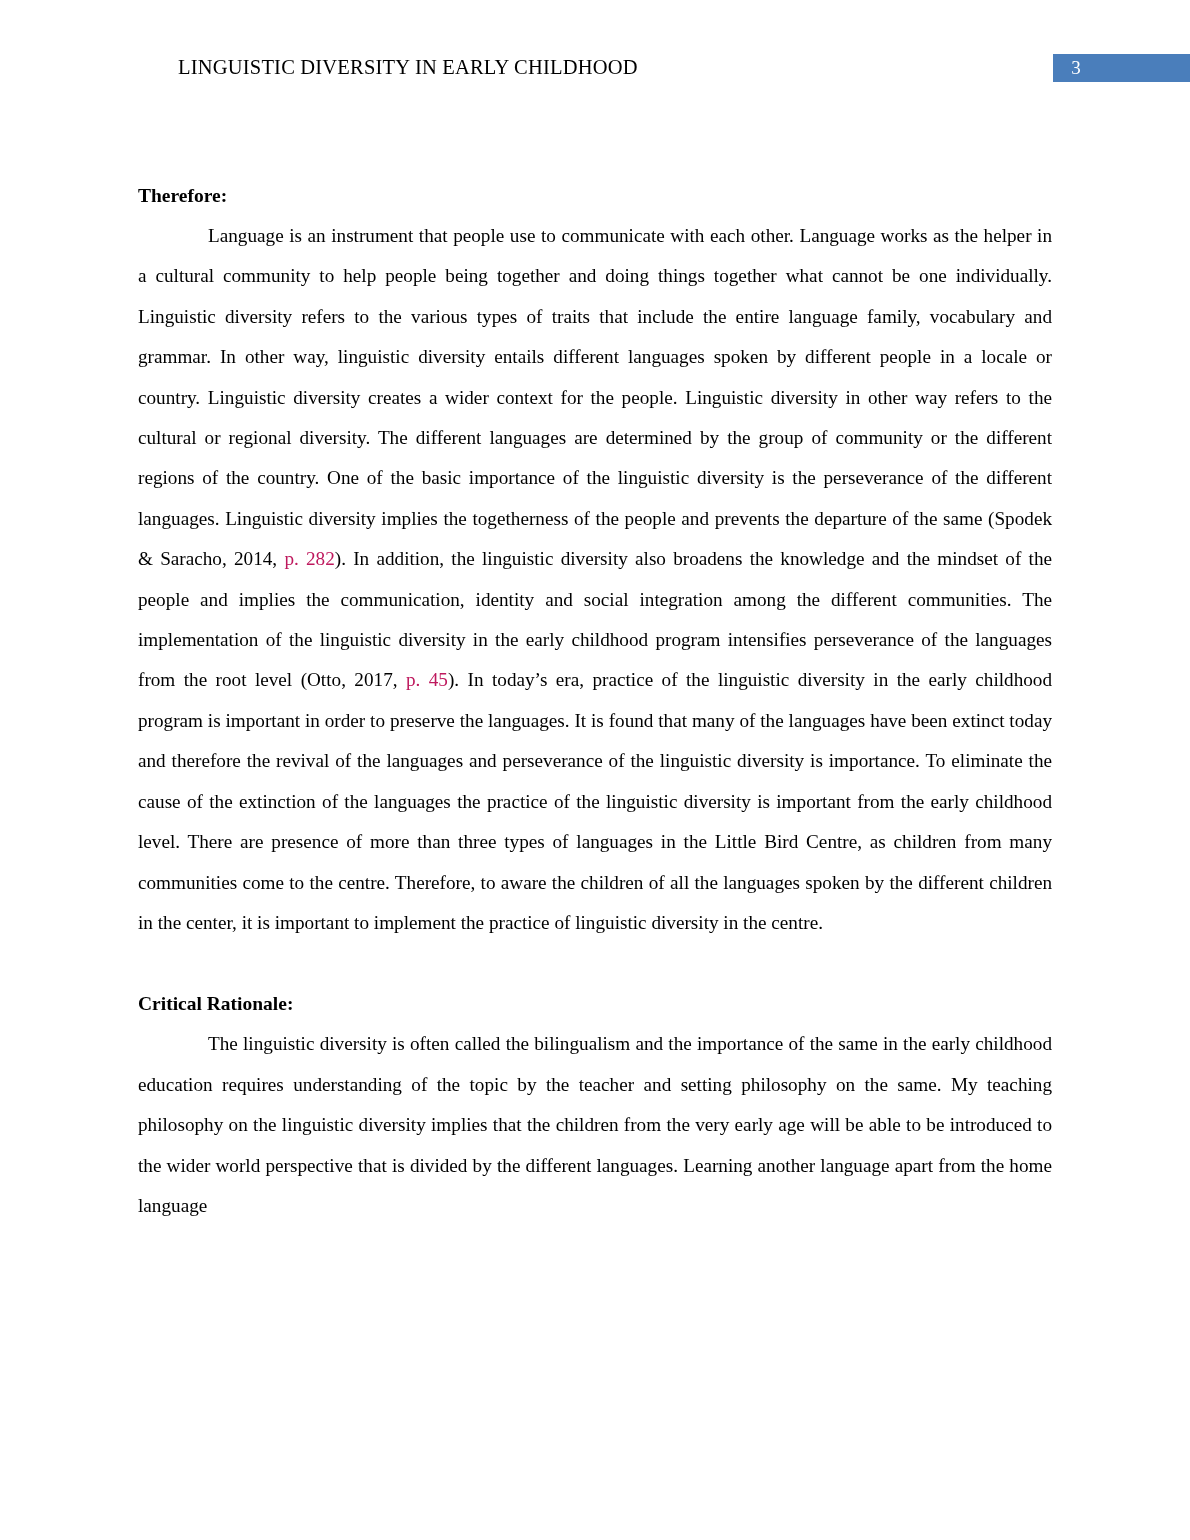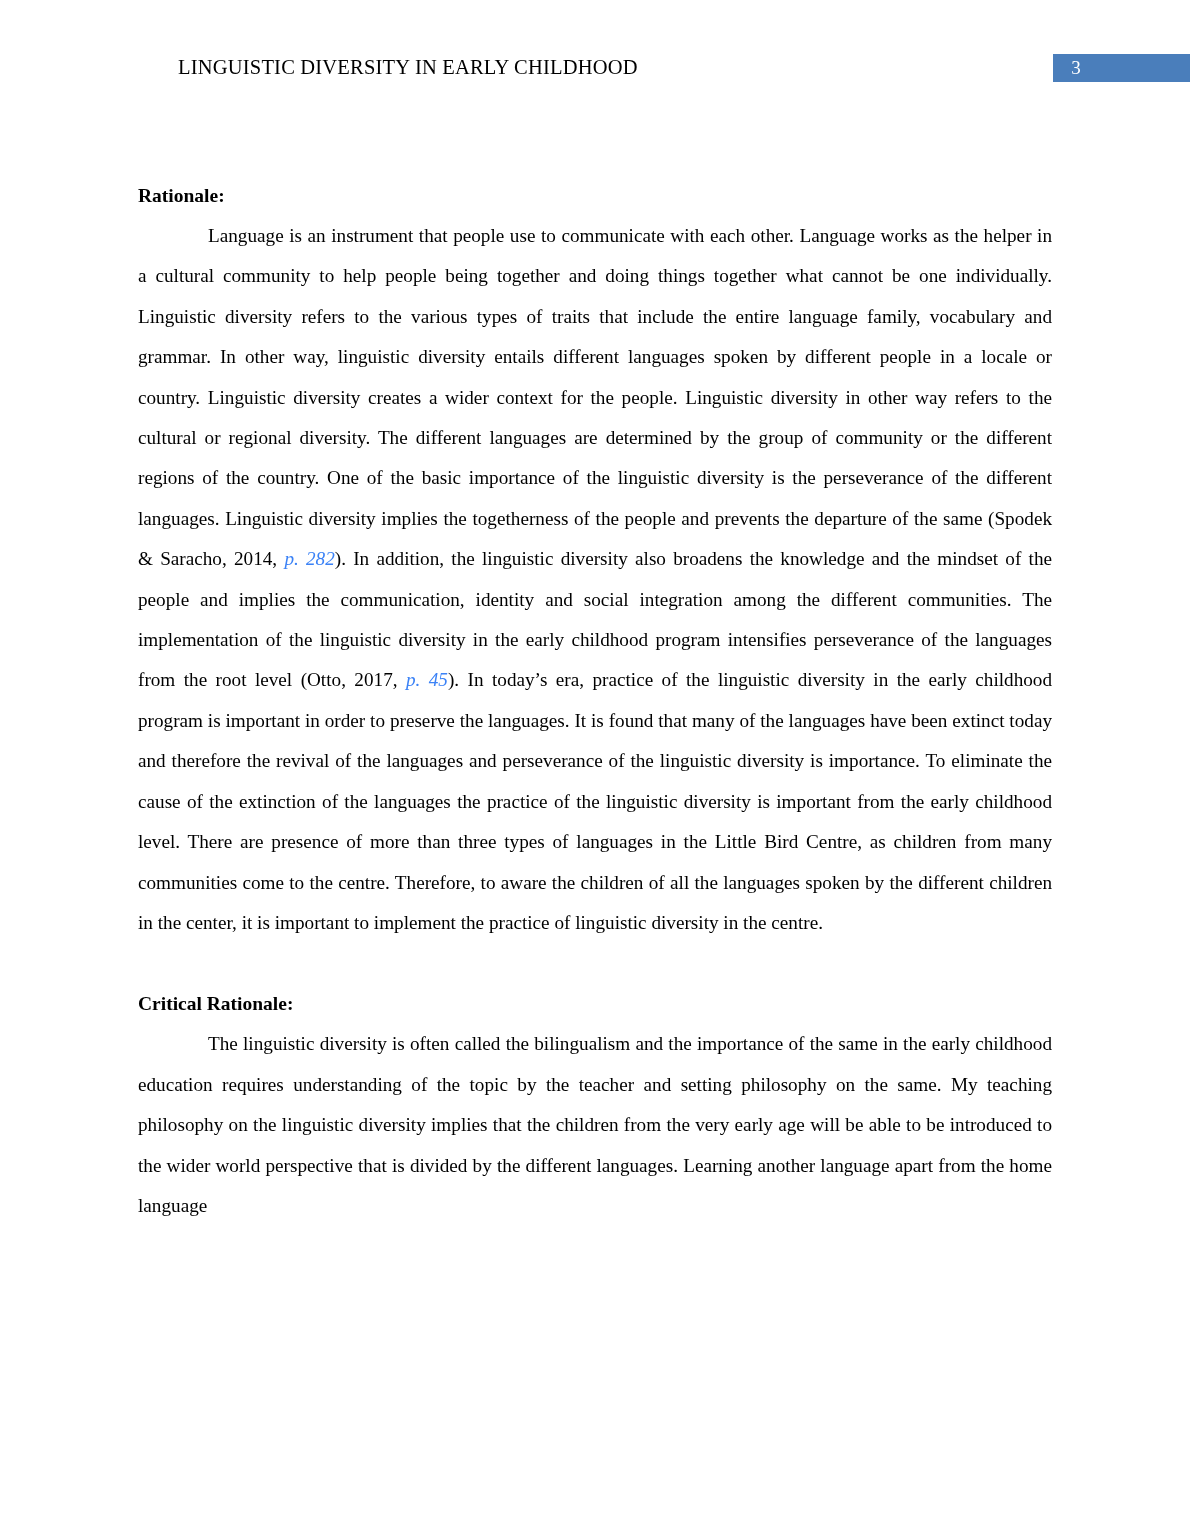--- a/index.html
+++ b/index.html
@@ -73,38 +73,37 @@
     line-height: 40.4px;
     text-align: justify;
     text-justify: inter-word;
     margin: 0;
     text-indent: 70px;
   }
   .spacer {
     height: 47px;
   }
   .cite-red {
-    color: #3b82f6;
-    font-style: italic;
+    color: #be185d;
   }
 </style>
 </head>
 <body>
 
 <div class="page">
 
   <div class="header">
     <div class="header-title">LINGUISTIC DIVERSITY IN EARLY CHILDHOOD</div>
     <div class="page-number-block"></div>
     <div class="page-number">3</div>
   </div>
 
   <div class="content">
 
-    <h2 class="section-heading">Rationale:</h2>
+    <h2 class="section-heading">Therefore:</h2>
 
     <p class="body-text"><span>Language is an instrument that people use to communicate with each other. Language works as the helper in a cultural community to help people being together and doing things together what cannot be one individually. Linguistic diversity refers to the various types of traits that include the entire language family, vocabulary and grammar. In other way, linguistic diversity entails different languages spoken by different people in a locale or country. Linguistic diversity creates a wider context for the people. Linguistic diversity in other way refers to the cultural or regional diversity. The different languages are determined by the group of community or the different regions of the country. One of the basic importance of the linguistic diversity is the perseverance of the different languages. Linguistic diversity implies the togetherness of the people and prevents the departure of the same (Spodek &amp; Saracho, 2014, </span><span class="cite-red">p. 282</span><span>). In addition, the linguistic diversity also broadens the knowledge and the mindset of the people and implies the communication, identity and social integration among the different communities. The implementation of the linguistic diversity in the early childhood program intensifies perseverance of the languages from the root level (Otto, 2017, </span><span class="cite-red">p. 45</span><span>). In today’s era, practice of the linguistic diversity in the early childhood program is important in order to preserve the languages. It is found that many of the languages have been extinct today and therefore the revival of the languages and perseverance of the linguistic diversity is importance. To eliminate the cause of the extinction of the languages the practice of the linguistic diversity is important from the early childhood level. There are presence of more than three types of languages in the Little Bird Centre, as children from many communities come to the centre. Therefore, to aware the children of all the languages spoken by the different children in the center, it is important to implement the practice of linguistic diversity in the centre.</span></p>
 
     <div class="spacer"></div>
 
     <h2 class="section-heading">Critical Rationale:</h2>
 
     <p class="body-text">The linguistic diversity is often called the bilingualism and the importance of the same in the early childhood education requires understanding of the topic by the teacher and setting philosophy on the same. My teaching philosophy on the linguistic diversity implies that the children from the very early age will be able to be introduced to the wider world perspective that is divided by the different languages. Learning another language apart from the home language</p>
 
   </div>

